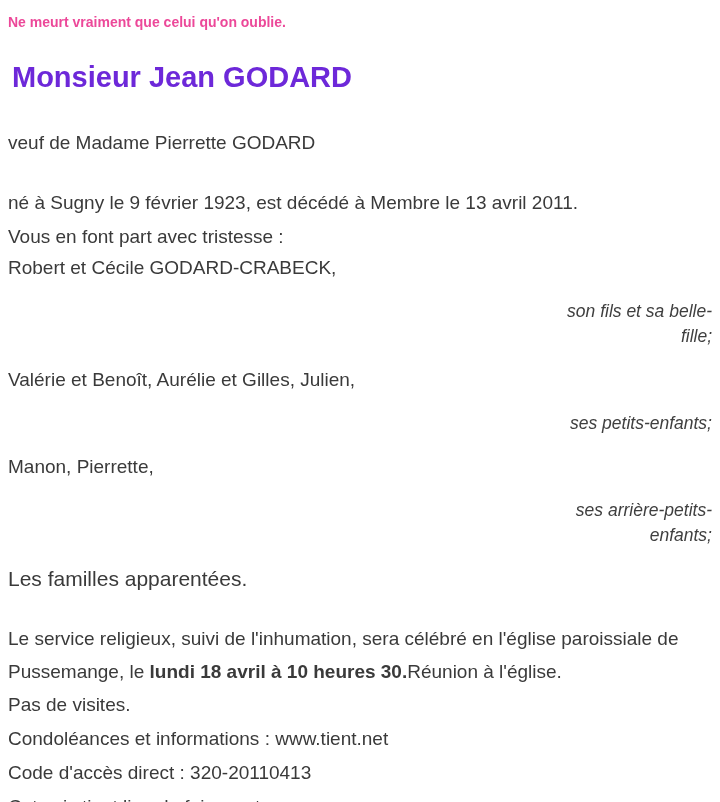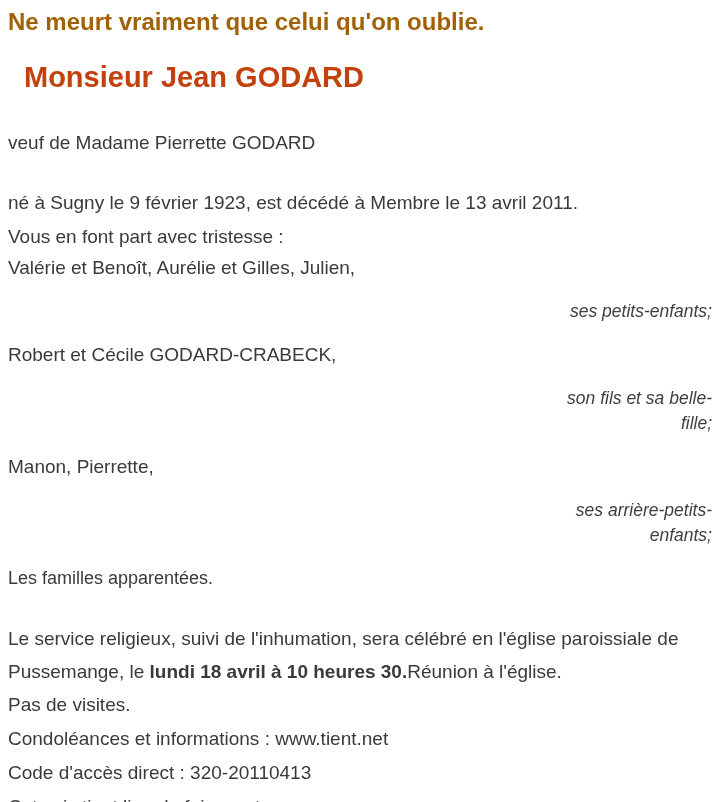--- a/index.html
+++ b/index.html
@@ -13,32 +13,32 @@
     overflow: hidden;
     font-family: "Liberation Sans", sans-serif;
     color: #3a3a3a;
   }
   .page {
     padding: 8px 8px 0 8px;
     box-sizing: border-box;
     width: 720px;
   }
   .epitaph {
-    font-size: 24px;
+    font-size: 14px;
     font-weight: bold;
-    color: #a16207;
+    color: #ec4899;
     line-height: 24px;
     margin: 2px 0 0 0;
   }
   .deceased-title {
     font-size: 29px;
     font-weight: bold;
-    color: #c2410c;
+    color: #6d28d9;
     line-height: 34px;
-    margin: 26px 0 0 16px;
+    margin: 26px 0 0 4px;
   }
   .body-line {
     font-size: 19px;
     line-height: 34px;
     margin: 0;
   }
   .spouse-line {
     margin-top: 32px;
   }
   .birth-line {
@@ -52,21 +52,21 @@
   .relation {
     font-size: 17.5px;
     font-style: italic;
     line-height: 25px;
     width: 175px;
     margin-left: auto;
     text-align: right;
     color: #3f3f3f;
   }
   .families-line {
-    font-size: 18px;
+    font-size: 21px;
     line-height: 27px;
     margin: 14px 0 0 0;
   }
   .service-par {
     font-size: 19px;
     line-height: 33px;
     margin: 30px 0 0 0;
   }
   .service-bold {
     font-weight: bold;
@@ -82,26 +82,26 @@
 
   <h1 class="deceased-title">Monsieur Jean GODARD</h1>
 
   <p class="body-line spouse-line">veuf de Madame Pierrette GODARD</p>
 
   <p class="body-line birth-line">né à Sugny le 9 février 1923, est décédé à Membre le 13 avril 2011.</p>
   <p class="body-line">Vous en font part avec tristesse :</p>
 
   <div>
     <div>
+      <p class="mourner-name">Robert et Cécile GODARD-CRABECK,</p>
+      <p class="relation">son fils et sa belle-fille;</p>
+    </div>
+    <div>
       <p class="mourner-name">Valérie et Benoît, Aurélie et Gilles, Julien,</p>
       <p class="relation">ses petits-enfants;</p>
-    </div>
-    <div>
-      <p class="mourner-name">Robert et Cécile GODARD-CRABECK,</p>
-      <p class="relation">son fils et sa belle-fille;</p>
     </div>
     <div>
       <p class="mourner-name">Manon, Pierrette,</p>
       <p class="relation">ses arrière-petits-enfants;</p>
     </div>
   </div>
 
   <p class="families-line">Les familles apparentées.</p>
 
   <p class="service-par"><span>Le service religieux, suivi de l'inhumation, sera célébré en l'église paroissiale de Pussemange, le </span><span class="service-bold">lundi 18 avril à 10 heures 30.</span><span>Réunion à l'église.</span></p>

